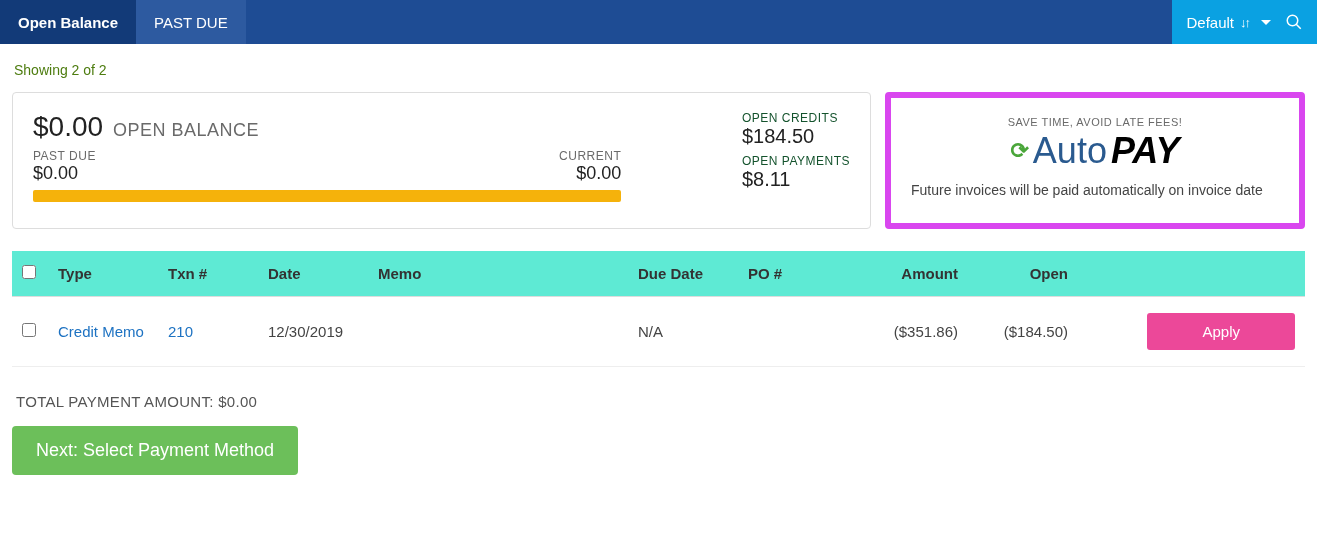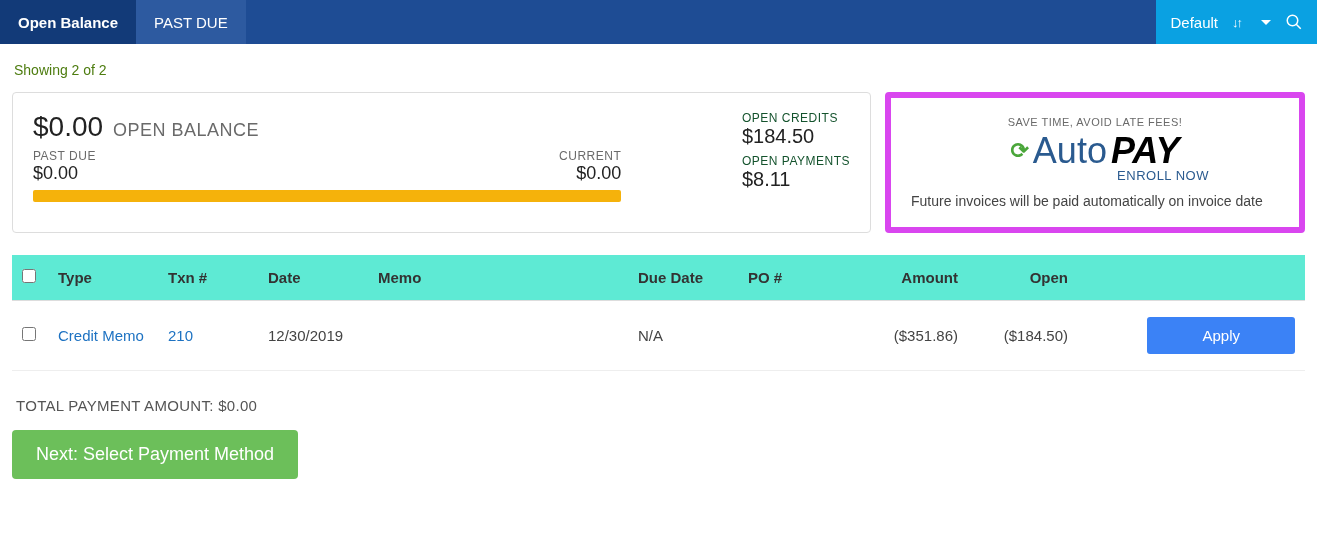--- a/index.html
+++ b/index.html
@@ -36,21 +36,21 @@
   .nav-right {
     display: flex;
     align-items: center;
     background: #0aa1e2;
     padding: 0 14px;
     gap: 14px;
   }
   .sort-btn {
     display: flex;
     align-items: center;
-    gap: 14px;
+    gap: 6px;
     cursor: pointer;
     font-size: 15px;
   }
   .caret-down-icon {
     width: 0; height: 0;
     border-left: 5px solid transparent;
     border-right: 5px solid transparent;
     border-top: 5px solid #fff;
     margin-left: 6px;
   }
@@ -207,21 +207,21 @@
     border-bottom: 1px solid #eee;
     font-size: 15px;
     color: #444;
     vertical-align: middle;
   }
   .tbl td.link { color: #1d72c2; cursor: pointer; }
   .chk {
     width: 14px; height: 14px;
   }
   .apply-btn {
-    background: #3b82f6;
+    background: #ec4899;
     color: #fff;
     border: none;
     padding: 10px 55px;
     font-size: 15px;
     border-radius: 3px;
     cursor: pointer;
   }
   .col-chk { width: 36px; }
   .col-type { width: 110px; }
   .col-txn { width: 100px; }
@@ -301,21 +301,20 @@
       </div>
     </div>
 
     <div class="autopay-card">
       <div class="autopay-tagline">SAVE TIME, AVOID LATE FEES!</div>
       <div class="autopay-logo">
         <span class="refresh">⟳</span>
         <span class="auto">Auto</span>
         <span class="pay">PAY</span>
       </div>
-      <div class="autopay-enroll">ENROLL NOW</div>
       <div class="autopay-desc">Future invoices will be paid automatically on invoice date</div>
     </div>
   </div>
 
   <table class="tbl">
     <thead>
       <tr>
         <th class="col-chk"><input type="checkbox" class="chk" style=""></th>
         <th class="col-type">Type</th>
         <th class="col-txn">Txn #</th>

